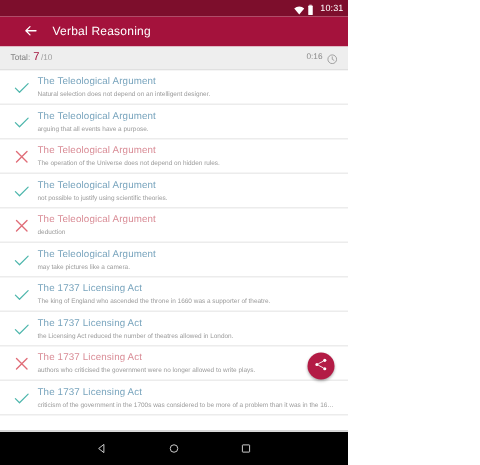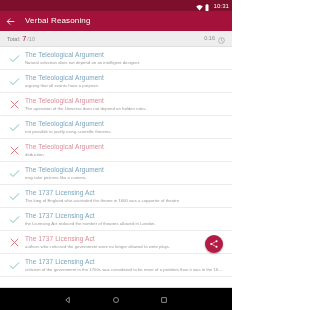--- a/index.html
+++ b/index.html
@@ -47,21 +47,21 @@
   }
   .ic-wifi { display: block; }
   .ic-batt { display: block; }
 
   
   .app-bar {
     height: 20px;
     background: #a4123c;
     display: flex;
     align-items: center;
-    padding: 0 4px;
+    padding: 0 14px;
     flex: 0 0 auto;
   }
   .back-btn {
     width: 12px;
     height: 12px;
     display: flex;
     align-items: center;
     justify-content: center;
     cursor: pointer;
     flex: 0 0 auto;

